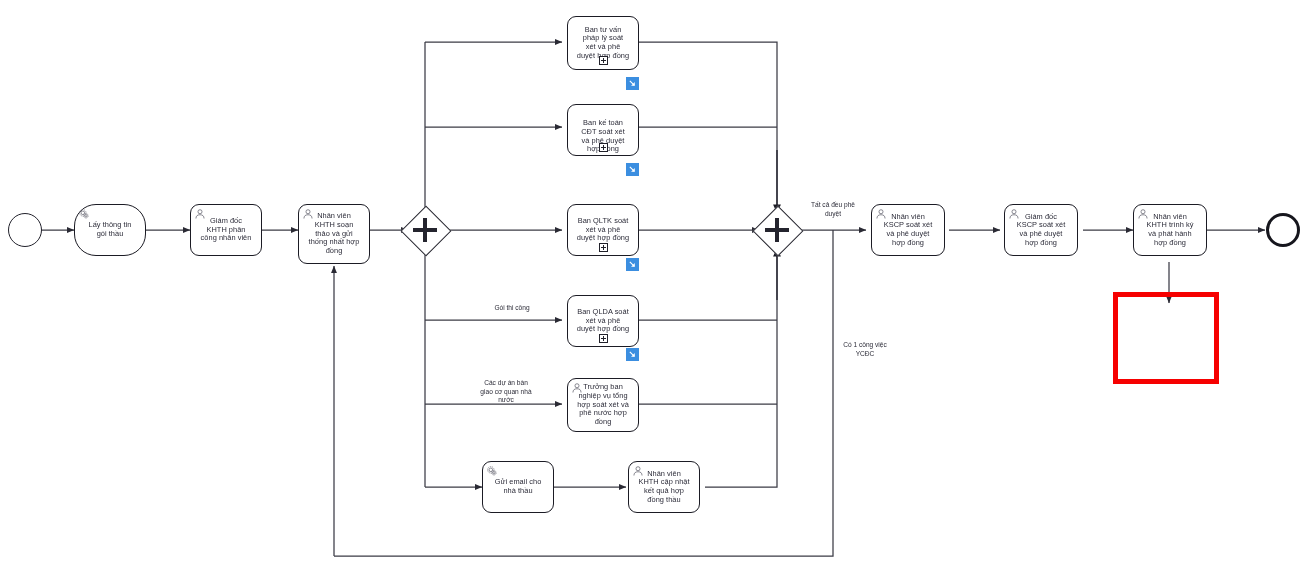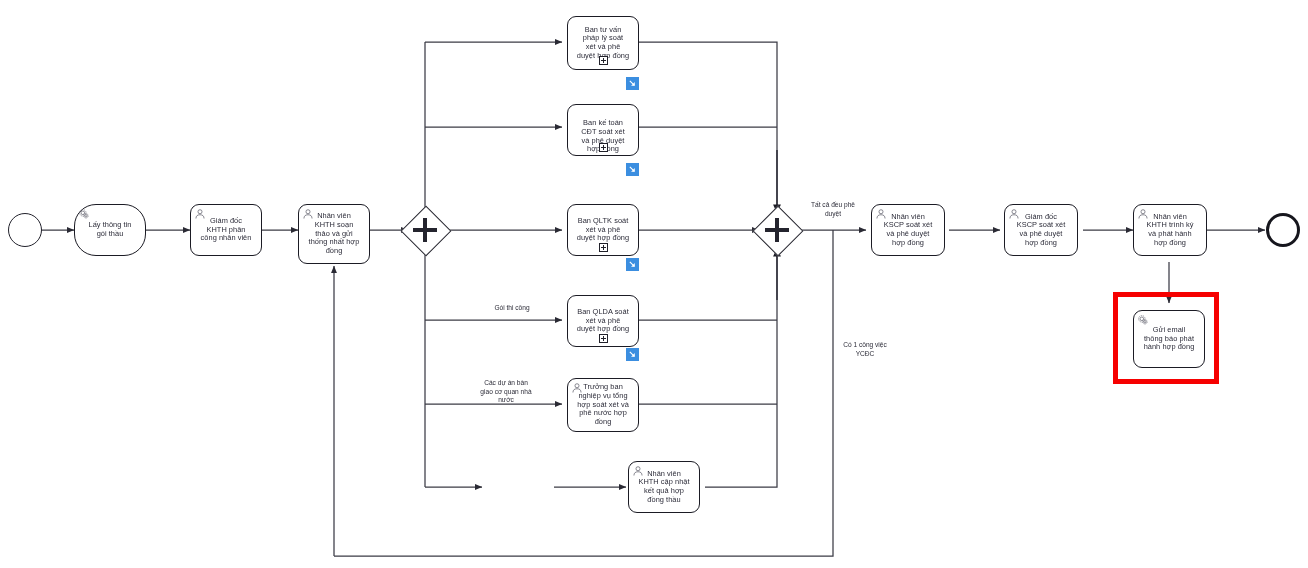--- a/index.html
+++ b/index.html
@@ -298,20 +298,34 @@
         </g>
       </svg>
     </span>
     <span class="lbl" style="white-space: pre-line;">Trưởng ban
 nghiệp vụ tổng
 hợp soát xét và
 phê nước hợp
 đồng</span>
   </div>
 
+  <div class="task" style="left:482px;top:461px;width:72px;height:52px;">
+    <span class="tico">
+      <svg viewBox="0 0 16 16" width="12" height="12">
+        <g fill="none" stroke="#6f6f7a" stroke-width="1.1">
+          <circle cx="6.4" cy="6.4" r="2.4"></circle>
+          <circle cx="6.4" cy="6.4" r="4.3" stroke-dasharray="1.4 1.3"></circle>
+          <circle cx="10.6" cy="10.4" r="1.6"></circle>
+          <circle cx="10.6" cy="10.4" r="3" stroke-dasharray="1.2 1.2"></circle>
+        </g>
+      </svg>
+    </span>
+    <span class="lbl" style="white-space: pre-line;">Gửi email cho
+nhà thầu</span>
+  </div>
 
   <div class="task" style="left:628px;top:461px;width:72px;height:52px;">
     <span class="tico">
       <svg viewBox="0 0 16 16" width="12" height="12">
         <g fill="none" stroke="#6f6f7a" stroke-width="1.1">
           <circle cx="8" cy="5" r="2.7"></circle>
           <path d="M2.6,14 a5.4,5 0 0 1 10.8,0"></path>
         </g>
       </svg>
     </span>
@@ -361,35 +375,20 @@
       </svg>
     </span>
     <span class="lbl" style="white-space: pre-line;">Nhân viên
 KHTH trình ký
 và phát hành
 hợp đồng</span>
   </div>
 
   <div class="highlight" style="left:1113px;top:292px;width:106px;height:92px;"></div>
 
-  <div class="task" style="left:1133px;top:310px;width:72px;height:58px;">
-    <span class="tico">
-      <svg viewBox="0 0 16 16" width="12" height="12">
-        <g fill="none" stroke="#6f6f7a" stroke-width="1.1">
-          <circle cx="6.4" cy="6.4" r="2.4"></circle>
-          <circle cx="6.4" cy="6.4" r="4.3" stroke-dasharray="1.4 1.3"></circle>
-          <circle cx="10.6" cy="10.4" r="1.6"></circle>
-          <circle cx="10.6" cy="10.4" r="3" stroke-dasharray="1.2 1.2"></circle>
-        </g>
-      </svg>
-    </span>
-    <span class="lbl" style="white-space: pre-line;">Gửi email
-thông báo phát
-hành hợp đồng</span>
-  </div>
 
   <div class="gateway" style="left:408px;top:213px;width:34px;height:34px;">
     <span class="dia"></span>
     <span class="plus-h"></span>
     <span class="plus-v"></span>
   </div>
 
   <div class="gateway" style="left:760px;top:213px;width:34px;height:34px;">
     <span class="dia"></span>
     <span class="plus-h"></span>

